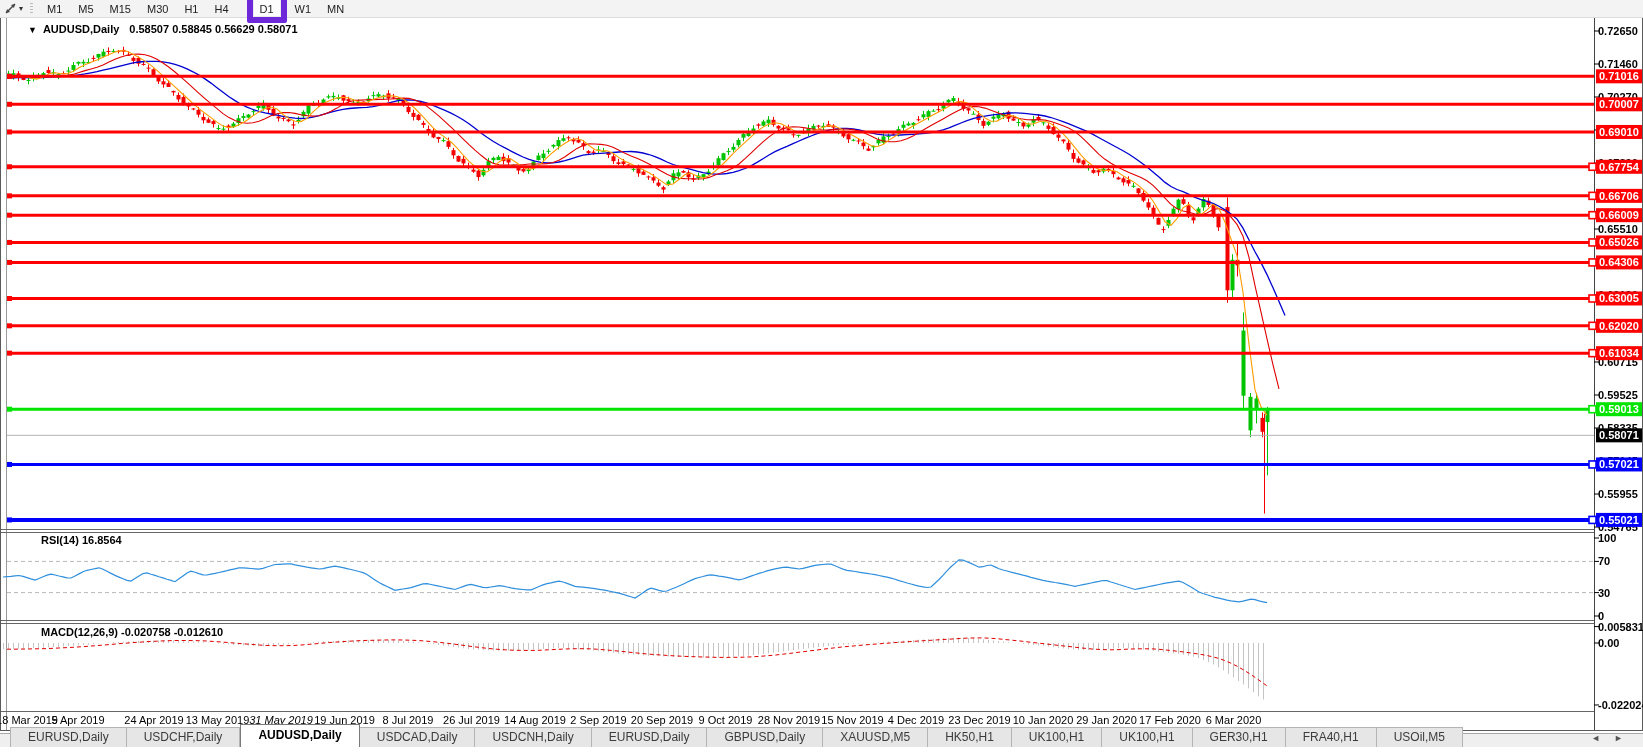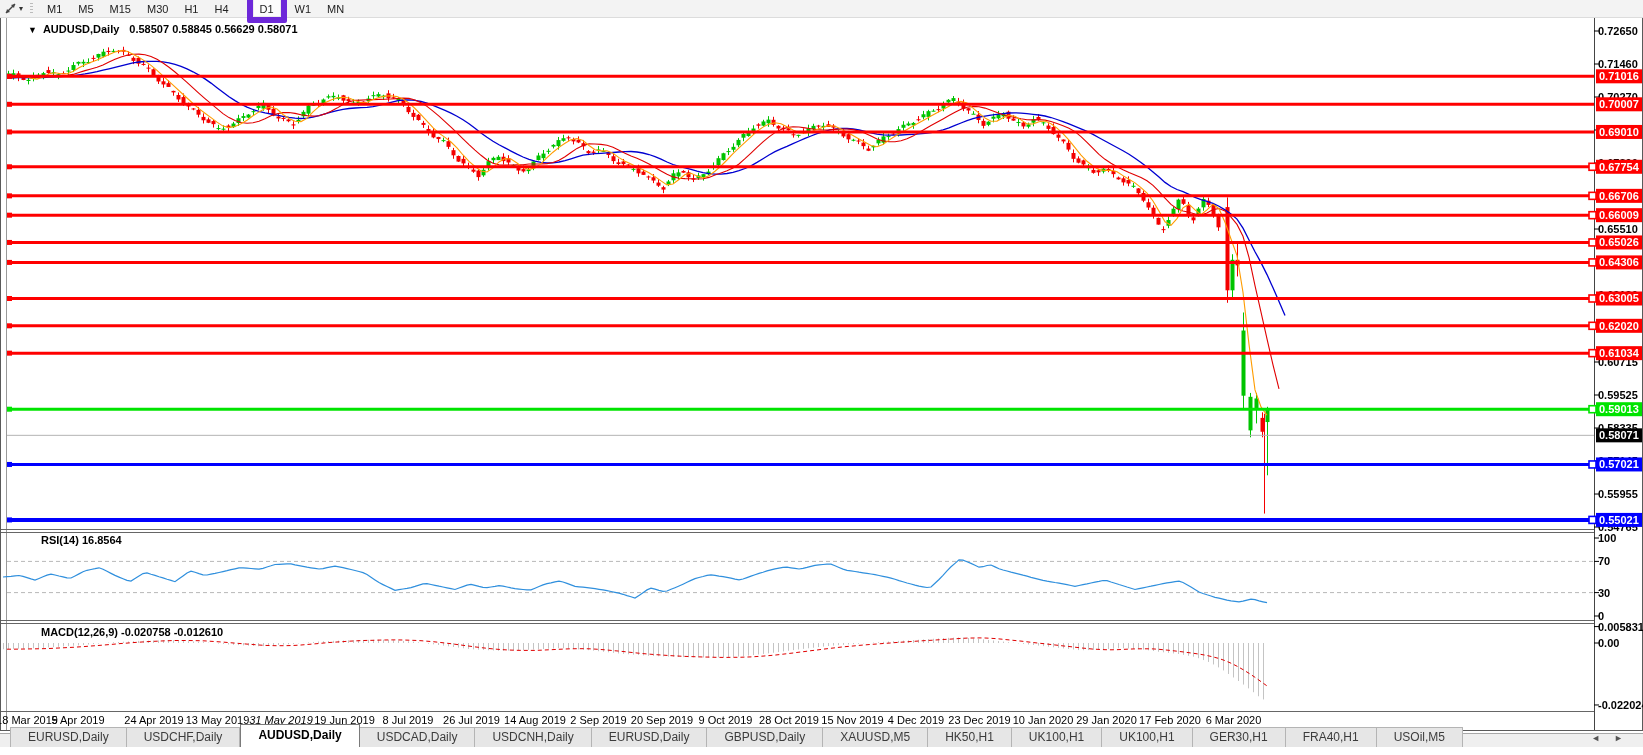--- a/index.html
+++ b/index.html
@@ -969,21 +969,21 @@
     <span class="date-lbl" style="left: 154px;">24 Apr 2019</span>
     <span class="date-lbl" style="left: 217.5px;">13 May 2019</span>
     <span class="date-lbl" style="left: 281px; font-style: italic;">31 May 2019</span>
     <span class="date-lbl" style="left: 344.5px;">19 Jun 2019</span>
     <span class="date-lbl" style="left: 408px;">8 Jul 2019</span>
     <span class="date-lbl" style="left: 471.5px;">26 Jul 2019</span>
     <span class="date-lbl" style="left: 535px;">14 Aug 2019</span>
     <span class="date-lbl" style="left: 598.5px;">2 Sep 2019</span>
     <span class="date-lbl" style="left: 662px;">20 Sep 2019</span>
     <span class="date-lbl" style="left: 725.5px;">9 Oct 2019</span>
-    <span class="date-lbl" style="left: 789px;">28 Oct 2019</span>
+    <span class="date-lbl" style="left: 789px;">28 Nov 2019</span>
     <span class="date-lbl" style="left: 852.5px;">15 Nov 2019</span>
     <span class="date-lbl" style="left: 916px;">4 Dec 2019</span>
     <span class="date-lbl" style="left: 979.5px;">23 Dec 2019</span>
     <span class="date-lbl" style="left: 1043px;">10 Jan 2020</span>
     <span class="date-lbl" style="left: 1106.5px;">29 Jan 2020</span>
     <span class="date-lbl" style="left: 1170px;">17 Feb 2020</span>
     <span class="date-lbl" style="left: 1233.5px;">6 Mar 2020</span>
   </div>
 
 <div class="tabbar" id="tabbar">

